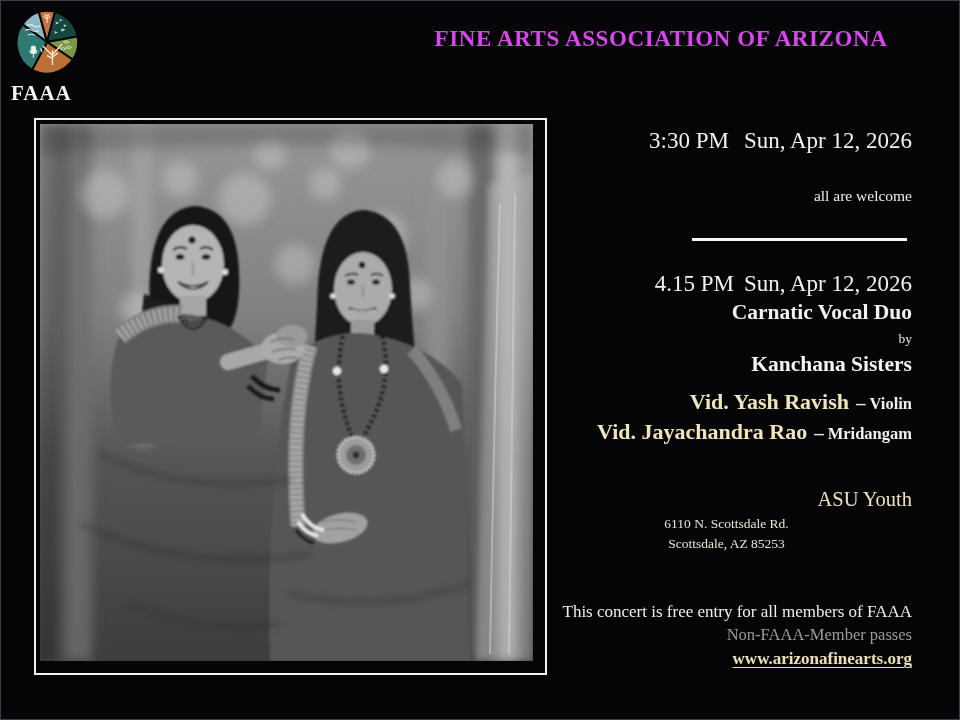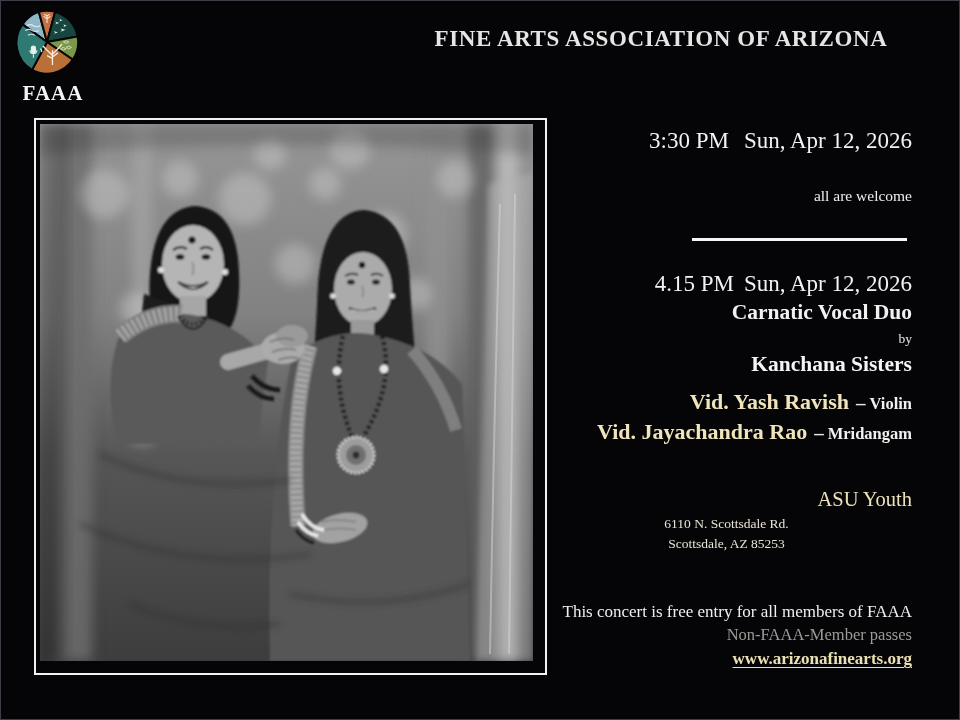--- a/index.html
+++ b/index.html
@@ -10,25 +10,25 @@
     border:1px solid #3e3e48;
     box-sizing:border-box;
     overflow:hidden;
     font-family:"Liberation Serif","DejaVu Serif",serif;
     color:#f3f3f3;
   }
   
   .logo{position:absolute;left:12px;top:7px;width:68px;height:68px;}
   .org-abbr{
     position:absolute;left:10px;top:80px;width:84px;
-    text-align:center;font-size:21px;font-weight:bold;letter-spacing:1px;color:#f5f5f5;
+    text-align:left;font-size:21px;font-weight:bold;letter-spacing:1px;color:#f5f5f5;
   }
   .main-title{
     position:absolute;left:370px;top:25px;width:580px;
-    text-align:center;font-size:23px;font-weight:bold;letter-spacing:0.6px;color:#e5e5e5;
+    text-align:center;font-size:23px;font-weight:bold;letter-spacing:0.6px;color:#d946ef;
   }
   
   .photo-frame{
     position:absolute;left:33px;top:117px;width:501px;height:545px;
     border:2px solid #f2f2f2;background:#050507;padding:4px;
   }
   .photo-frame svg{display:block;width:493px;height:537px;}
   
   .rline{position:absolute;left:540px;right:47px;text-align:right;line-height:1.15;}
   .dt{font-size:23px;color:#f2f2f2;}

